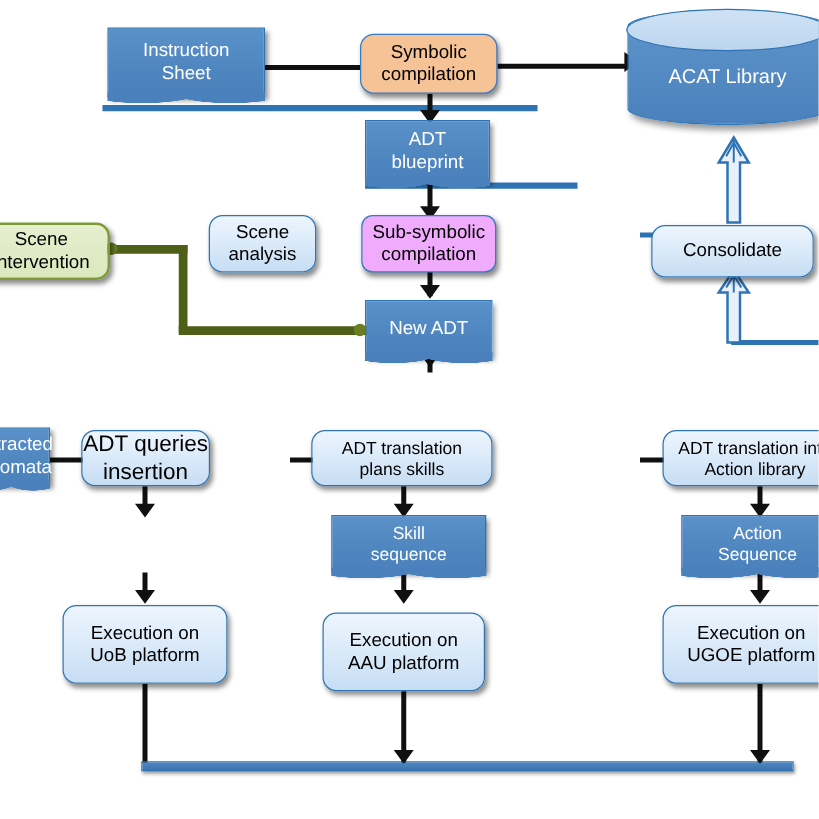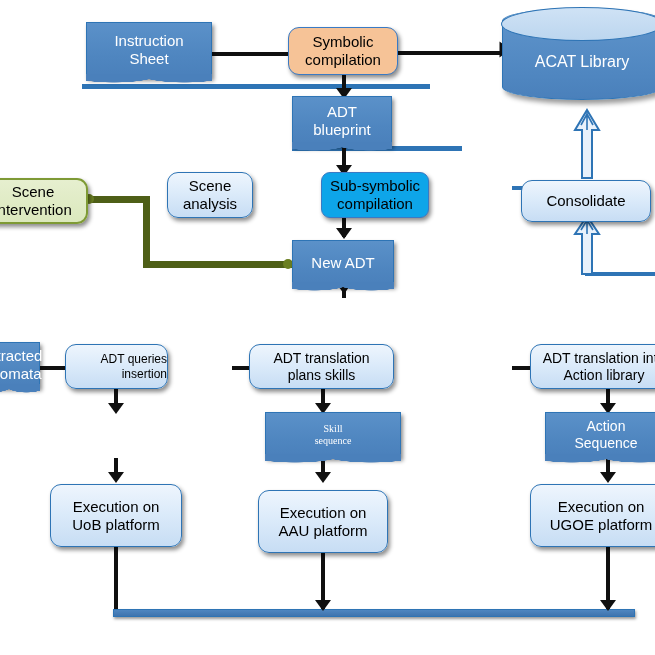--- a/index.html
+++ b/index.html
@@ -57,25 +57,24 @@
     border:1.8px solid #3a7ac4;
     background:#f6c397;
     color:#000000;
     box-shadow:2px 3px 4px rgba(0,0,0,.45);
     font-size:15px;
   }
   
   .n-yellow{
     border-radius:9px;
     border:1.8px solid #3a7ac4;
-    background:#0ea5e9;
+    background:#f0abfc;
     color:#000000;
     box-shadow:2px 3px 4px rgba(0,0,0,.45);
     font-size:15px;
-    margin-left:32px;
   }
   
   .n-green{
     border-radius:11px;
     border:2px solid #7e9a35;
     background:linear-gradient(180deg,#e6efcf 0%,#dbe8bd 100%);
     color:#000000;
     box-shadow:2px 3px 4px rgba(0,0,0,.45);
     font-size:15px;
   }
@@ -259,21 +258,21 @@
     <span class="lbl">New ADT</span>
   </div>
 
   <div class="node n-doc" style="left:-22px;top:342px;width:62px;height:46px;">
     <span class="lbl">
       <span>Extracted</span><br>
       <span>automata</span>
     </span>
   </div>
 
-  <div class="node n-round" style="left:65px;top:344px;width:103px;height:45px;font-size:12px;text-align:right;">
+  <div class="node n-round" style="left:65px;top:344px;width:103px;height:45px;font-size:18px;">
     <span class="lbl">
       <span>ADT queries</span><br>
       <span>insertion</span>
     </span>
   </div>
 
   <div class="node n-round" style="left:249px;top:344px;width:145px;height:45px;font-size:14px;">
     <span class="lbl">
       <span>ADT translation</span><br>
       <span>plans skills</span>
@@ -281,21 +280,21 @@
   </div>
 
   <div class="node n-round" style="left:530px;top:344px;width:148px;height:45px;font-size:14px;">
     <span class="lbl">
       <span>ADT translation into</span><br>
       <span>Action library</span>
     </span>
   </div>
 
 
-  <div class="node n-doc" style="left:265px;top:412px;width:136px;height:46px;font-size:10px;font-family:Liberation Serif, serif;">
+  <div class="node n-doc" style="left:265px;top:412px;width:124px;height:46px;font-size:14px;">
     <span class="lbl">
       <span>Skill</span><br>
       <span>sequence</span>
     </span>
   </div>
 
   <div class="node n-doc" style="left:545px;top:412px;width:122px;height:46px;font-size:14px;">
     <span class="lbl">
       <span>Action</span><br>
       <span>Sequence</span>

